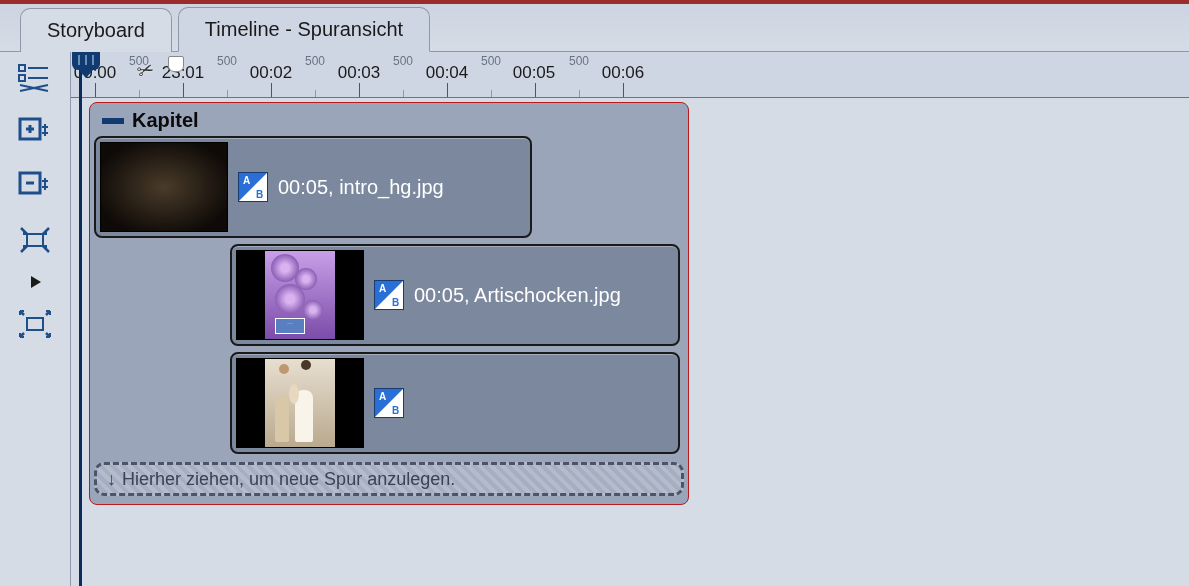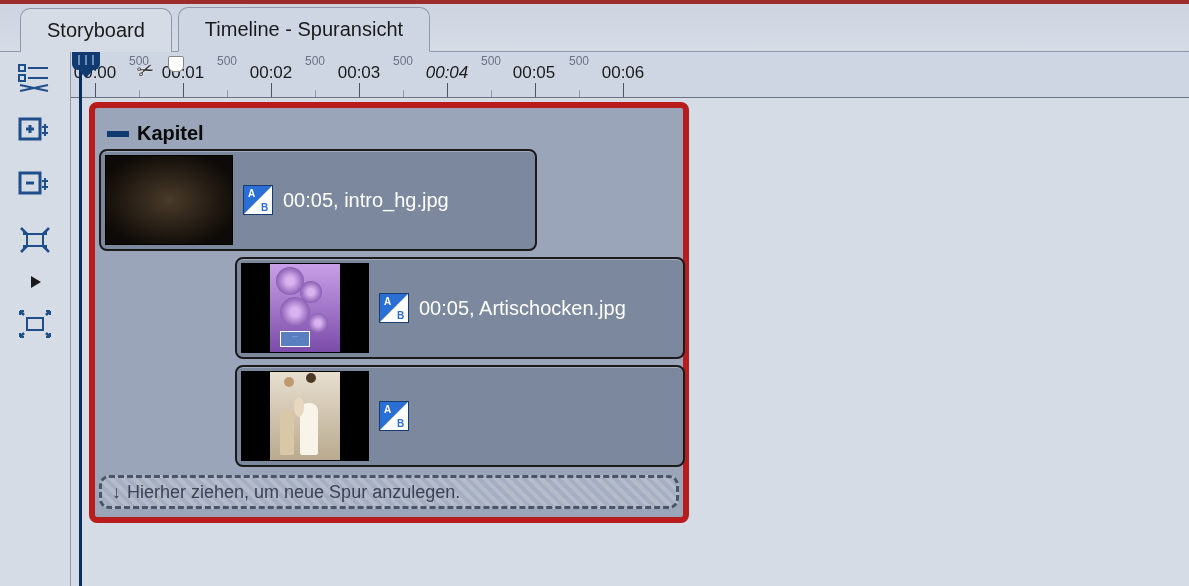--- a/index.html
+++ b/index.html
@@ -29,21 +29,21 @@
 .tick-sublbl { position: absolute; top: 2px; font-size: 12px; color: #6a7385; transform: translateX(-50%); }
 .playhead { position: absolute; top: 0; bottom: -510px; left: 8px; width: 3px; background: #0a2d5c; z-index: 20; }
 .playhead-cap { position: absolute; top: -2px; left: 1px; width: 28px; height: 20px; background: #103a70; border-radius: 3px 3px 6px 6px; z-index: 21; }
 .playhead-cap:after { content:""; position:absolute; left:50%; bottom:-8px; transform:translateX(-50%); width:0; height:0; border-left:7px solid transparent; border-right:7px solid transparent; border-top:8px solid #103a70; }
 .playhead-cap .grip { position:absolute; top:5px; left:6px; right:6px; height:10px; display:flex; justify-content:space-between; }
 .playhead-cap .grip span { width:2px; background:#6b8eb9; }
 .scissors { position: absolute; top: 6px; left: 66px; font-size: 20px; color: #333; z-index: 22; transform: rotate(-20deg); text-shadow: 0 0 2px #fff; }
 .snap-marker { position: absolute; top: 4px; left: 97px; width: 16px; height: 16px; background: #fff; border: 1px solid #888; border-radius: 2px 2px 6px 6px; z-index: 21; }
 
 .track-area { position: relative; padding: 0 0 0 0; }
-.chapter-box { margin: 4px 0 0 18px; width: 600px; border: 6px solid #b91c1c; border-radius: 8px; background: #9aa5b9; padding: 12px 4px 8px 4px; }
+.chapter-box { margin: 4px 0 0 18px; width: 600px; border: 1px solid #b91c1c; border-radius: 8px; background: #9aa5b9; padding: 4px 4px 8px 4px; }
 .chapter-head { display: flex; align-items: center; gap: 8px; padding: 2px 8px 2px 8px; font-weight: bold; font-size: 20px; color: #0a0a0a; }
 .minus { width: 22px; height: 6px; background: #103a70; }
 
 .clip-wrap { border: 2px solid #1a1a1a; border-radius: 8px; background: #7b889d; padding: 4px; display: flex; align-items: center; gap: 10px; box-shadow: 0 1px 0 rgba(255,255,255,0.3) inset; }
 .clip1 { margin: 2px 0 0 0; width: 438px; }
 .clip2 { margin: 6px 0 0 136px; width: 450px; }
 .clip3 { margin: 6px 0 0 136px; width: 450px; }
 
 .thumb { width: 128px; height: 90px; background: #f5f5f5; border: 1px solid #000; flex-shrink: 0; display: flex; align-items: center; justify-content: center; overflow: hidden; }
 .thumb.dark { background: radial-gradient(ellipse at center, #4a3b2a 0%, #0e0a07 80%); }
@@ -127,33 +127,33 @@
               <span></span>
             </div>
           </div>
         <div class="scissors">✂</div>
         <div class="snap-marker"></div>
       <div class="tick" style="left: 24px;"></div>
           <div class="tick-lbl" style="left: 24px;">00:00</div>
           <div class="tick minor" style="left: 68px;"></div>
           <div class="tick-sublbl" style="left: 68px;">500</div>
           <div class="tick" style="left: 112px;"></div>
-          <div class="tick-lbl" style="left: 112px;">00:01</div>
+          <div class="tick-lbl" style="left: 112px;">23:01</div>
           <div class="tick minor" style="left: 156px;"></div>
           <div class="tick-sublbl" style="left: 156px;">500</div>
           <div class="tick" style="left: 200px;"></div>
           <div class="tick-lbl" style="left: 200px;">00:02</div>
           <div class="tick minor" style="left: 244px;"></div>
           <div class="tick-sublbl" style="left: 244px;">500</div>
           <div class="tick" style="left: 288px;"></div>
           <div class="tick-lbl" style="left: 288px; margin-top: 24px;">00:03</div>
           <div class="tick minor" style="left: 332px;"></div>
           <div class="tick-sublbl" style="left: 332px;">500</div>
           <div class="tick" style="left: 376px;"></div>
-          <div class="tick-lbl" style="left: 376px; font-style: italic;">00:04</div>
+          <div class="tick-lbl" style="left: 376px;">00:04</div>
           <div class="tick minor" style="left: 420px;"></div>
           <div class="tick-sublbl" style="left: 420px;">500</div>
           <div class="tick" style="left: 464px;"></div>
           <div class="tick-lbl" style="left: 463px;">00:05</div>
           <div class="tick minor" style="left: 508px;"></div>
           <div class="tick-sublbl" style="left: 508px;">500</div>
           <div class="tick" style="left: 552px;"></div>
           <div class="tick-lbl" style="left: 552px;">00:06</div>
         </div>
 

